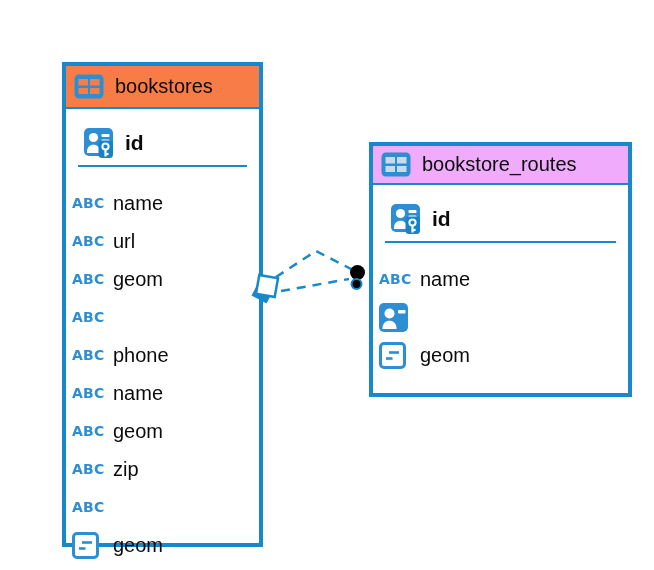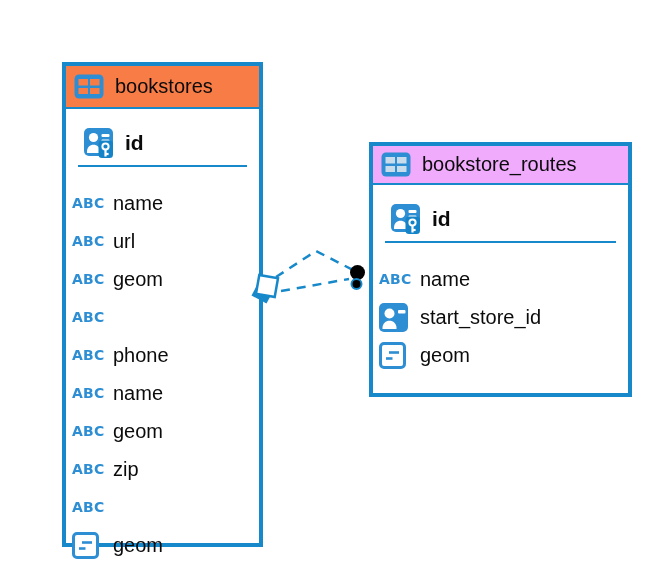--- a/index.html
+++ b/index.html
@@ -192,21 +192,20 @@
         </div>
         <div class="erd-row">
           <span class="icon-slot">
     <svg width="29" height="29" viewBox="0 0 29 29">
       <rect x="0" y="0" width="29" height="29" rx="5" fill="#2D8ED3"></rect>
       <circle cx="10.5" cy="10.5" r="5" fill="#fff"></circle>
       <path d="M3.5 25 c0-4.6 3.3-7.2 7-7.2 s7 2.6 7 7.2 v1 h-14 z" fill="#fff"></path>
       <rect x="19" y="7" width="7.5" height="3.5" rx="1" fill="#fff"></rect>
     </svg>
           </span>
-          <span>start_store_id</span>
         </div>
         <div class="erd-row">
           <span class="icon-slot">
     <svg width="27" height="27" viewBox="0 0 27 27">
       <rect x="1.5" y="1.5" width="24" height="24" rx="3.5" fill="#fff" stroke="#2D8ED3" stroke-width="3"></rect>
       <line x1="10" y1="10.5" x2="20" y2="10.5" stroke="#2D8ED3" stroke-width="2.6"></line>
       <line x1="7" y1="16.5" x2="13.5" y2="16.5" stroke="#2D8ED3" stroke-width="2.6"></line>
     </svg>
           </span>
           <span>geom</span>

